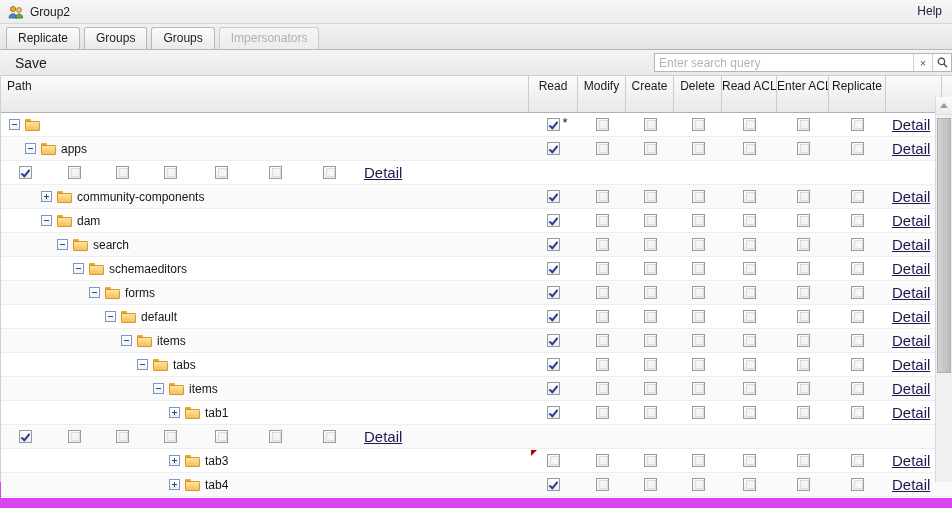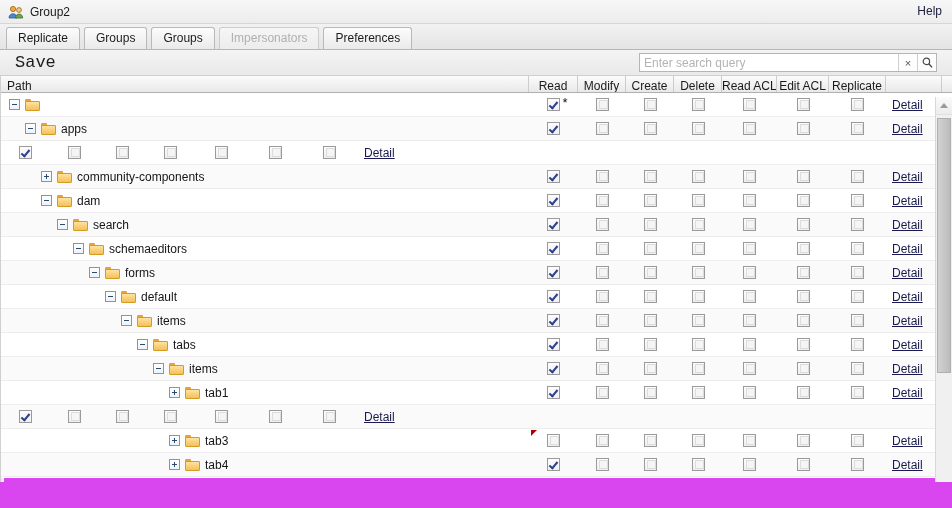--- a/index.html
+++ b/index.html
@@ -90,32 +90,31 @@
   .toolbar {
     position: relative;
     height: 26px;
     background: linear-gradient(to bottom, #f4f4f4 0%, #e9e9e9 100%);
     border-bottom: 1px solid #cfcfcf;
     display: flex;
     align-items: center;
     box-sizing: border-box;
   }
   .tb-btn {
-    font-size: 17px;
+    font-size: 14px;
     color: #1c1c1c;
     padding: 2px 8px;
     margin-left: 6px;
     cursor: pointer;
     border: 1px solid transparent;
     border-radius: 3px;
-    font-family: Liberation Mono, monospace;
   }
   .search-wrap {
     position: absolute;
-    right: 15px;
+    right: 0;
     top: 3px;
     width: 298px;
     height: 19px;
     background: #ffffff;
     border: 1px solid #b5b5b5;
     box-sizing: border-box;
     display: flex;
     align-items: center;
   }
   .search-input {
@@ -144,21 +143,21 @@
   }
 
   
   .grid {
     position: relative;
     height: 406px;
     border-left: 1px solid #d0d0d0;
     box-sizing: border-box;
   }
   .grid-header {
-    height: 17px;
+    height: 37px;
     background: linear-gradient(to bottom, #fbfbfb 0%, #e9e9e9 100%);
     border-bottom: 1px solid #b0b0b0;
     display: flex;
     box-sizing: border-box;
     position: relative;
   }
   .hcell {
     font-size: 12px;
     color: #1a1a1a;
     line-height: 20px;
@@ -204,21 +203,21 @@
   }
   .cell-details {
     height: 100%;
     display: flex;
     align-items: center;
     box-sizing: border-box;
     padding-left: 6px;
     overflow: hidden;
   }
   .details-link {
-    font-size: 12px;
+    font-size: 15px;
     color: #1a1a50;
     text-decoration: underline;
     cursor: pointer;
     white-space: nowrap;
   }
 
   
   .expander {
     width: 11px;
     height: 11px;
@@ -366,21 +365,20 @@
       <span class="title-text">Group2</span>
     </div>
     <span class="help-link">Help</span>
   </div>
 
   <div class="tabstrip" id="tabstrip">
       <div class="tab">Replicate</div>
       <div class="tab">Groups</div>
       <div class="tab">Groups</div>
       <div class="tab disabled">Impersonators</div>
-      <div class="tab">Preferences</div>
     </div>
 
   <div class="toolbar">
     <span class="tb-btn">Save</span>
     <div class="search-wrap">
       <input class="search-input" type="text" placeholder="Enter search query" style="">
       <div class="sb-btn">×</div>
       <div class="sb-btn">
         <svg width="11" height="11" viewBox="0 0 11 11">
           <circle cx="4.4" cy="4.4" r="3.2" fill="none" stroke="#4a4a4a" stroke-width="1.2"></circle>
@@ -392,21 +390,21 @@
 
   <div class="grid">
     <div class="left-gutter"></div>
     <div class="grid-header" id="grid-header">
         <div class="hcell" style="width: 528px;">Path</div>
         <div class="hcell ctr" style="width: 49px;">Read</div>
         <div class="hcell ctr" style="width: 48px;">Modify</div>
         <div class="hcell ctr" style="width: 48px;">Create</div>
         <div class="hcell ctr" style="width: 48px;">Delete</div>
         <div class="hcell ctr" style="width: 55px;">Read ACL</div>
-        <div class="hcell ctr" style="width: 52px;">Edit ACL</div>
+        <div class="hcell ctr" style="width: 52px;">Enter ACL</div>
         <div class="hcell ctr" style="width: 57px;">Replicate</div>
         <div class="hcell" style="width: 56px;"></div>
       </div>
     <div class="grid-body" id="grid-body">
         <div class="row">
           <div class="cell-path" style="width: 528px; padding-left: 8px;">
             <div class="expander minus"></div>
             <span class="folder">
               <span class="tab-top"></span>
               <span class="body"></span>

